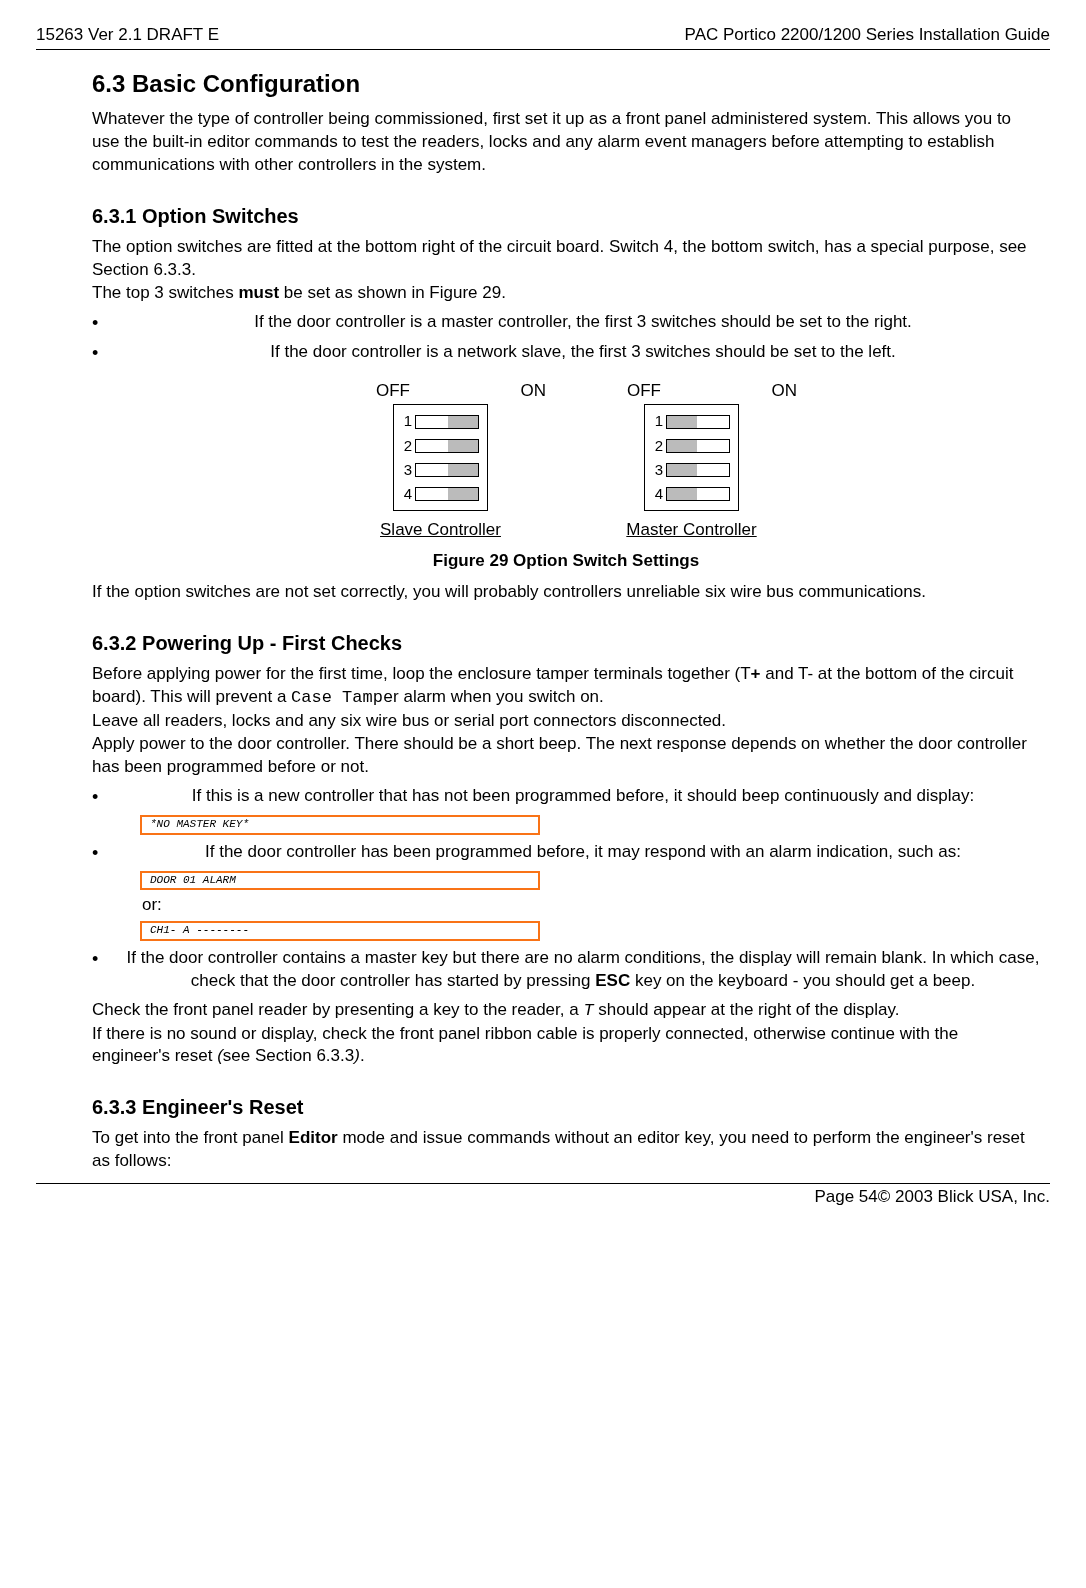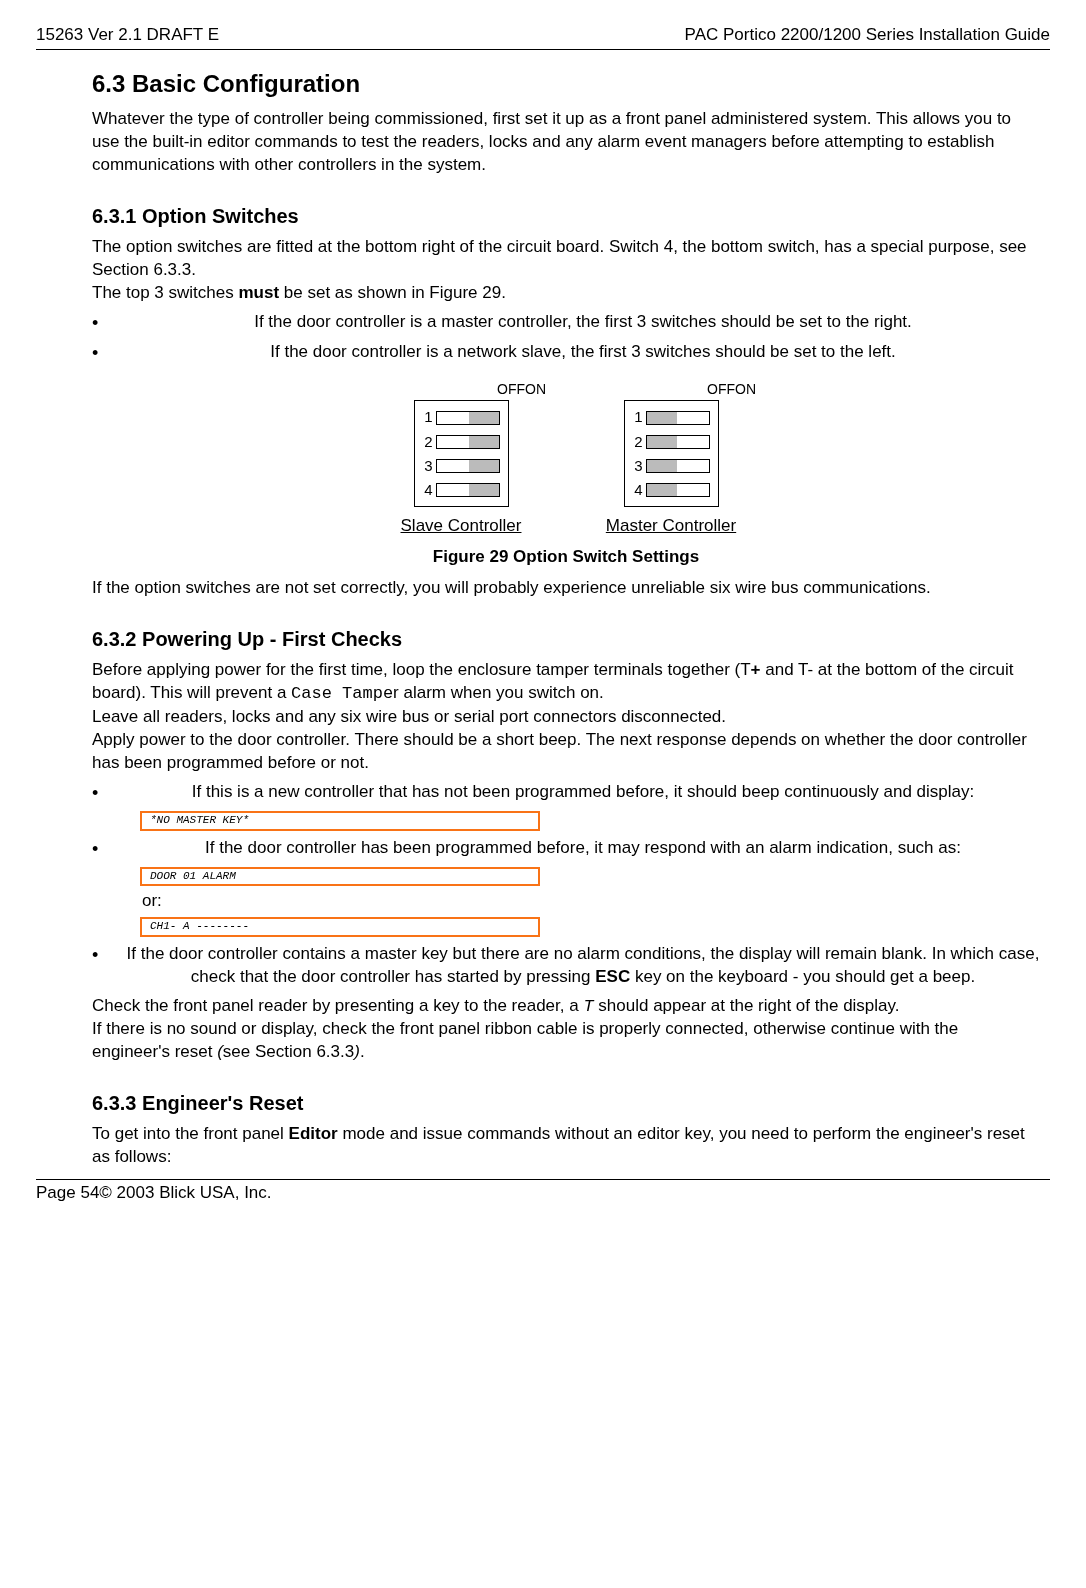--- a/index.html
+++ b/index.html
@@ -87,24 +87,25 @@
     gap: 40px;
     margin: 14px 0 6px 0;
   }
   .switch-col {
     display: flex;
     flex-direction: column;
     align-items: center;
   }
   .sw-labels {
     display: flex;
-    justify-content: flex-end;
+    justify-content: space-between;
     width: 170px;
-    font-size: 14px;
+    font-size: 17px;
     margin-bottom: 2px;
+    margin-left: 41px;
   }
   .sw-box {
     border: 1.5px solid #000;
     padding: 6px 8px 6px 4px;
     display: flex;
     flex-direction: column;
     gap: 4px;
   }
   .sw-row {
     display: flex;
@@ -133,21 +134,21 @@
   }
   .sw-knob.left { left: 0; }
   .sw-knob.right { right: 0; }
   .sw-caption {
     margin-top: 8px;
     font-size: 17px;
     text-decoration: underline;
   }
   .footer-row {
     display: flex;
-    justify-content: flex-start;
+    justify-content: flex-end;
     font-size: 17px;
     margin-top: 2px;
   }
   .mono { font-family: "Courier New", monospace; }
 </style>
 </head>
 <body>
 
 <div class="header-row">
   <span>15263 Ver 2.1 DRAFT E</span>
@@ -238,21 +239,21 @@
             <span class="sw-num">4</span>
             <div class="sw-track">
               <div class="sw-knob left"></div>
             </div>
           </div>
       </div>
       <div class="sw-caption">Master Controller</div>
     </div>
   </div>
   <p class="fig-caption">Figure 29 Option Switch Settings</p>
-  <p>If the option switches are not set correctly, you will probably experience unreliable six wire bus communications.</p>
+  <p>If the option switches are not set correctly, you will probably controllers unreliable six wire bus communications.</p>
 
   <h3>6.3.2 Powering Up - First Checks</h3>
   <p>
     <span>Before applying power for the first time, loop the enclosure tamper terminals together (T</span><b>+</b><span> and T- at the bottom of the circuit board). This will prevent a </span><span class="mono">Case Tampe</span><span>r alarm when you switch on.</span>
   </p>
   <p>Leave all readers, locks and any six wire bus or serial port connectors disconnected.</p>
   <p>Apply power to the door controller. There should be a short beep. The next response depends on whether the door controller has been programmed before or not.</p>
 
   <ul>
     <li>

